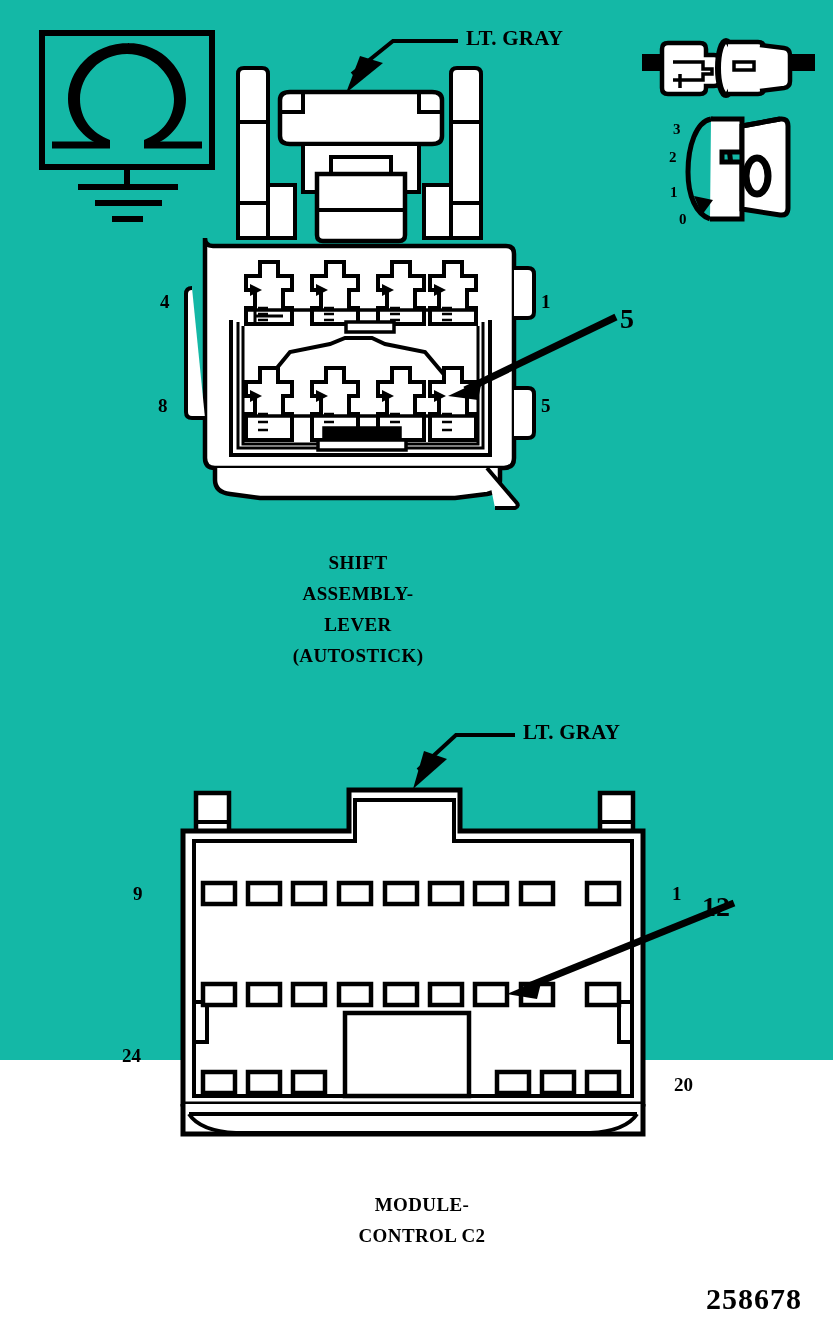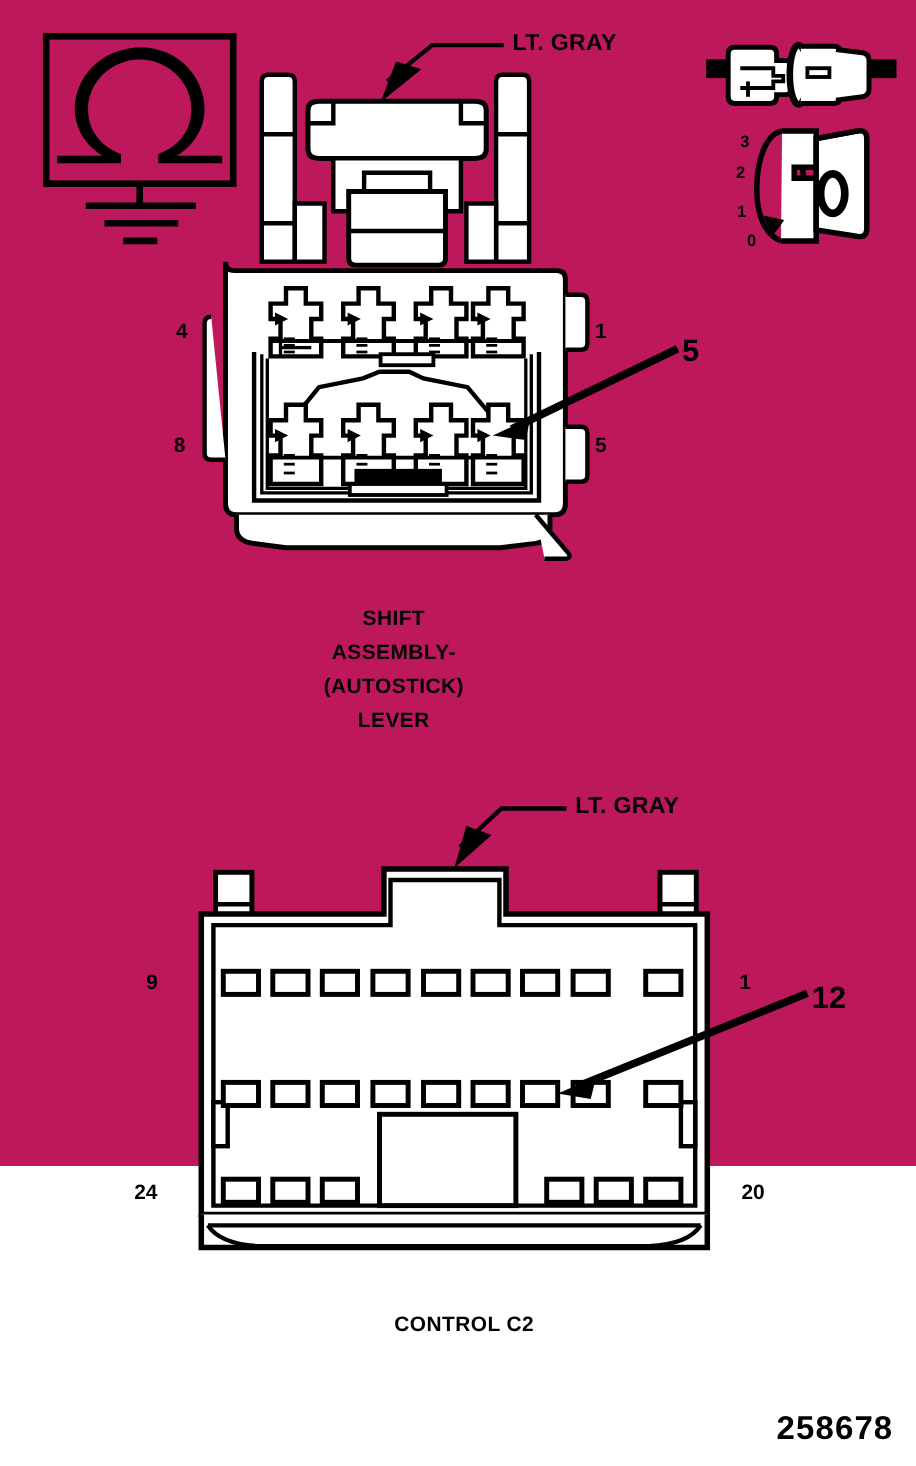--- a/index.html
+++ b/index.html
@@ -12,47 +12,48 @@
     height: 1333px;
     position: relative;
     font-family: "Liberation Sans", sans-serif;
     overflow: hidden;
   }
   .page {
     position: absolute;
     left: 0; top: 0;
     width: 833px;
     height: 1060px;
-    background: #be185d;
+    background: #14b8a6;
+    font-family: Liberation Serif, serif;
   }
   .lbl {
     position: absolute;
     color: #000;
     font-weight: bold;
     white-space: nowrap;
     line-height: 1;
     user-select: none;
   }
   .lt-gray-1 { left: 466px; top: 28px; font-size: 21px; letter-spacing: 0.3px; }
   .lt-gray-2 { left: 523px; top: 722px; font-size: 21px; letter-spacing: 0.3px; }
 
   .pin { font-size: 19px; }
   .pin-a4 { left: 160px; top: 292px; }
   .pin-a1 { left: 541px; top: 292px; }
   .pin-a8 { left: 158px; top: 396px; }
   .pin-a5 { left: 541px; top: 396px; }
 
   .pin-b9  { left: 133px; top: 884px; }
   .pin-b1  { left: 672px; top: 884px; }
-  .pin-b24 { left: 122px; top: 1075px; }
+  .pin-b24 { left: 122px; top: 1046px; }
   .pin-b19 { left: 674px; top: 1075px; }
 
   .callout { font-size: 28px; font-weight: bold; }
   .callout-5  { left: 620px; top: 305px; }
-  .callout-12 { left: 738px; top: 893px; }
+  .callout-12 { left: 702px; top: 893px; }
 
   .dial-num { font-size: 15px; font-weight: bold; }
   .dial-3 { left: 673px; top: 122px; }
   .dial-2 { left: 669px; top: 150px; }
   .dial-1 { left: 670px; top: 185px; }
   .dial-0 { left: 679px; top: 212px; }
 
   .caption {
     position: absolute;
     width: 360px;
@@ -375,32 +376,33 @@
   <div class="lbl callout callout-5">5</div>
 
   <div class="lbl dial-num dial-3">3</div>
   <div class="lbl dial-num dial-2">2</div>
   <div class="lbl dial-num dial-1">1</div>
   <div class="lbl dial-num dial-0">0</div>
 
   <div class="caption caption-1">
     <div>SHIFT</div>
     <div>ASSEMBLY-</div>
+    <div>LEVER</div>
     <div>(AUTOSTICK)</div>
-    <div>LEVER</div>
   </div>
 
   <div class="lbl lt-gray-2">LT. GRAY</div>
 
   <div class="lbl pin pin-b9">9</div>
   <div class="lbl pin pin-b1">1</div>
   <div class="lbl pin pin-b24">24</div>
   <div class="lbl pin pin-b19">20</div>
 
   <div class="lbl callout callout-12">12</div>
 
   <div class="caption caption-2">
+    <div>MODULE-</div>
     <div>CONTROL C2</div>
   </div>
 
   <div class="partno">258678</div>
 
 </div>
 
 </body></html>

